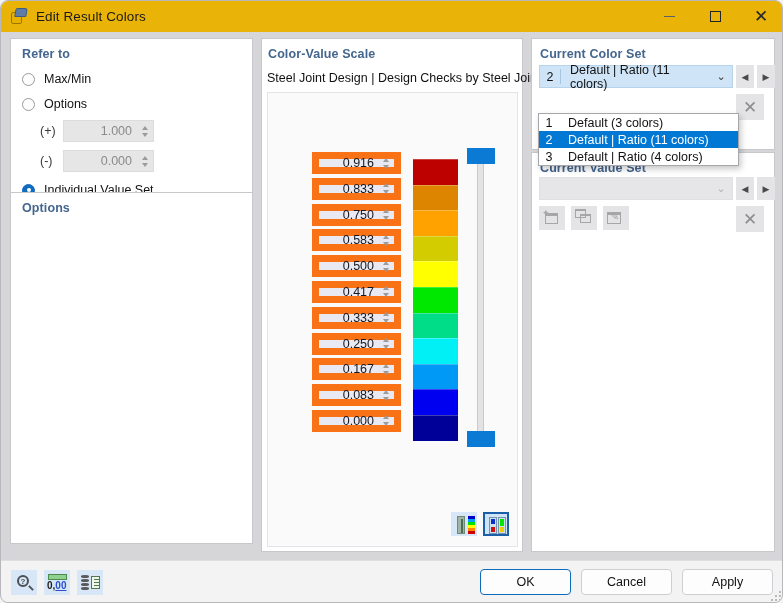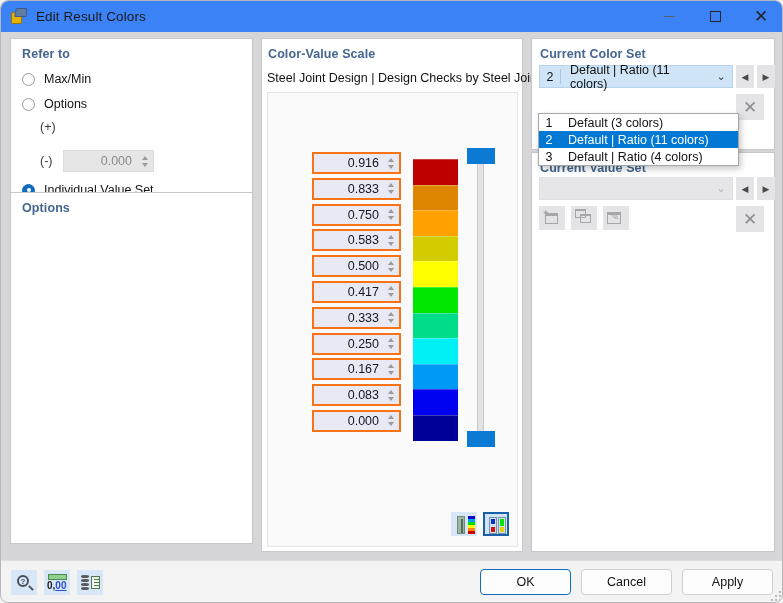--- a/index.html
+++ b/index.html
@@ -17,21 +17,21 @@
     background: #d6d6d9;
     border: 1px solid #b8b8bc;
     border-radius: 8px;
     overflow: hidden;
   }
 
   
   .titlebar {
     position: absolute; top: 0; left: 0;
     width: 783px; height: 31px;
-    background: #3b82f6;
+    background: #eab308;
     border-top-left-radius: 8px;
     border-top-right-radius: 8px;
     display: flex; align-items: center;
   }
   .title-icon {
     width: 18px; height: 18px;
     margin-left: 9px; margin-right: 8px;
     position: relative; flex: none;
   }
   .ti-body {
@@ -166,21 +166,21 @@
     border: 1px solid #e4e4e6;
   }
 
   .scale-rows {
     position: absolute; left: 44px; top: 59px;
   }
   .scale-row {
     position: relative;
     width: 89px; height: 22px;
     background: #e8e9f2;
-    border: 2px solid #f97316;
+    border: 7px solid #f97316;
     display: flex; align-items: center;
     margin-bottom: 3.8px;
   }
   .scale-val {
     flex: 1; text-align: right;
     font-size: 12.5px; color: #16181d;
     padding-right: 6px;
   }
 
   .swatch-col {
@@ -481,20 +481,27 @@
         <span>Max/Min</span>
       </div>
 
       <div class="radio-row" style="left:11px; top:58px;">
         <div class="radio"></div>
         <span>Options</span>
       </div>
 
       <div class="spin-row" style="left:20px; top:81px;">
         <div class="spin-label">(+)</div>
+        <div class="spin-box">
+          <div class="spin-value">1.000</div>
+          <div class="spin-arrows">
+            <div class="sp-up"></div>
+            <div class="sp-dn"></div>
+          </div>
+        </div>
       </div>
 
       <div class="spin-row" style="left:20px; top:111px;">
         <div class="spin-label">(-)</div>
         <div class="spin-box">
           <div class="spin-value">0.000</div>
           <div class="spin-arrows">
             <div class="sp-up"></div>
             <div class="sp-dn"></div>
           </div>

